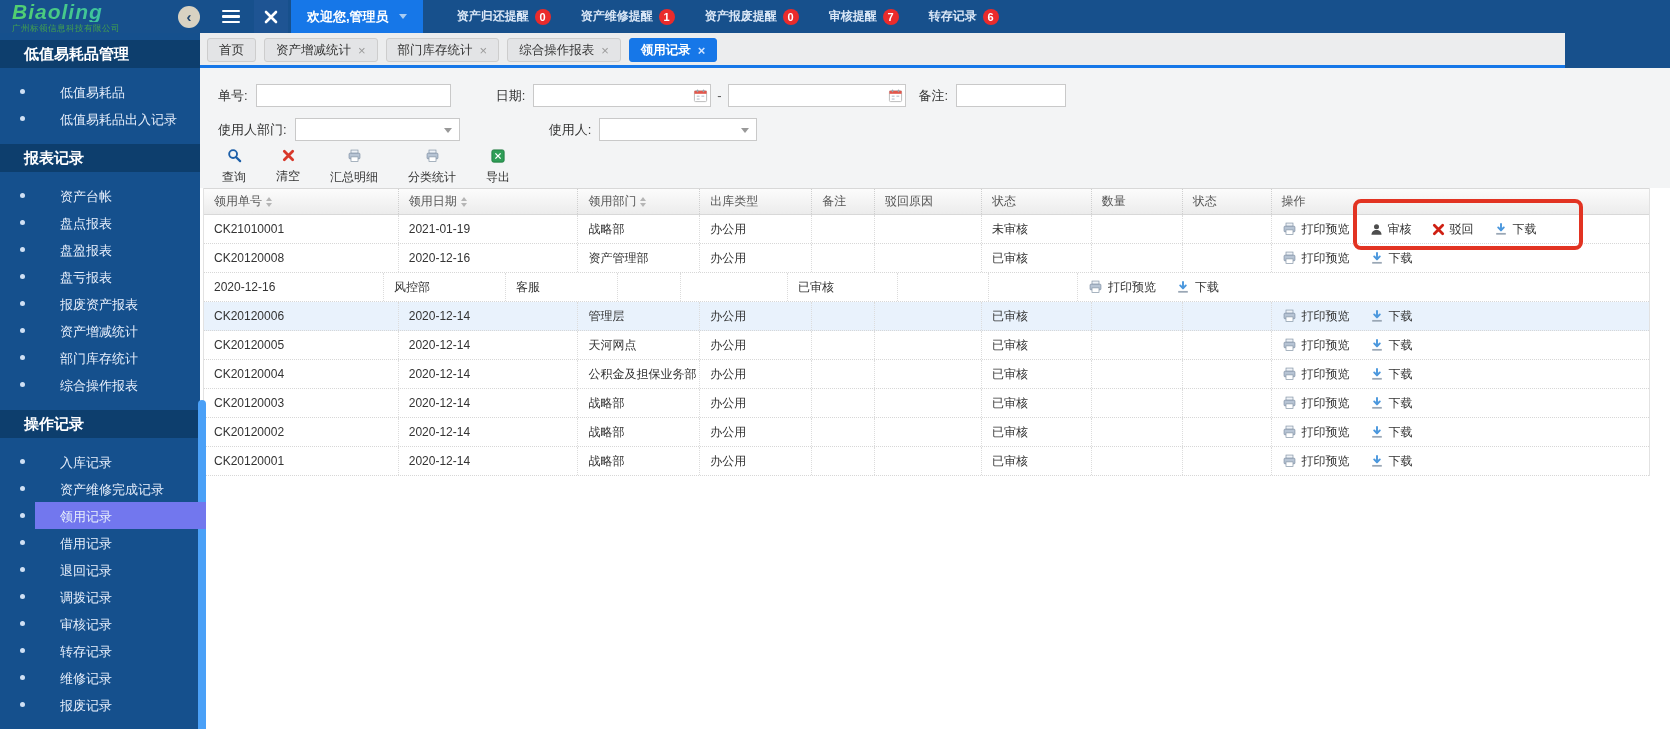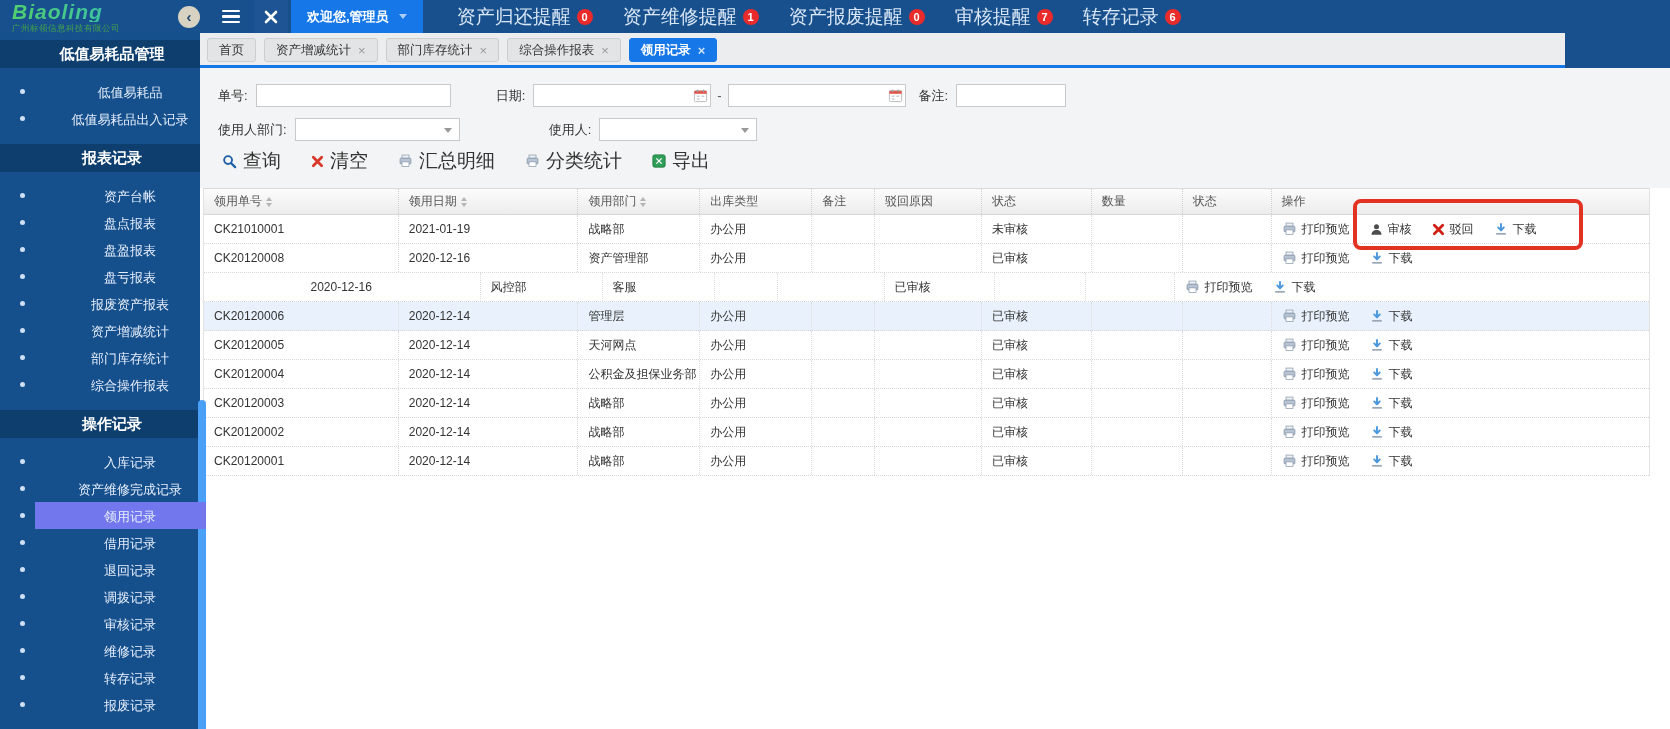--- a/index.html
+++ b/index.html
@@ -16,26 +16,26 @@
   .back-circle { width:22px; height:22px; border-radius:50%; background:#d8d2c2; color:#23486f; font-size:15px; font-weight:bold;
                  display:flex; align-items:center; justify-content:center; cursor:pointer; }
   .bars { display:flex; flex-direction:column; gap:3px; margin-left:22px; cursor:pointer; }
   .bars i { display:block; width:18px; height:2.5px; background:#fff; border-radius:1px; }
   .close-btn { width:34px; height:33px; margin-left:14px; background:#1e5493; display:flex; align-items:center; justify-content:center; cursor:pointer; }
   .welcome { height:33px; background:#1677e8; color:#fff; font-size:13px; font-weight:600; padding:0 16px;
              display:flex; align-items:center; gap:10px; margin-left:3px; cursor:pointer; }
   .wcaret { width:0; height:0; border-left:4px solid transparent; border-right:4px solid transparent; border-top:5px solid #a8ccf3; }
   .notifs { display:flex; align-items:center; gap:30px; margin-left:34px; }
   .notif { display:flex; align-items:center; gap:6px; cursor:pointer; }
-  .nlabel { color:#d9e6f6; font-size:19px; }
+  .nlabel { color:#d9e6f6; font-size:12px;font-weight:bold; }
   .badge { min-width:16px; height:16px; border-radius:8px; background:#ea2b2b; color:#fff; font-size:11px; font-weight:bold;
            display:flex; align-items:center; justify-content:center; padding:0 4px; }
 
   
-  .sidebar { position:absolute; left:0; top:33px; width:200px; height:696px; background:#15508d; padding-top:7px; overflow:visible;text-align:center; }
+  .sidebar { position:absolute; left:0; top:33px; width:200px; height:696px; background:#15508d; padding-top:7px; overflow:visible; }
   .side-header { height:28px; line-height:28px; background:#0d3e6d; color:#fff; font-size:15px; font-weight:bold; padding-left:24px; }
   .side-items { padding:10px 0 12px; }
   .side-item { position:relative; height:27px; line-height:27px; cursor:pointer; }
   .side-item .hl { position:absolute; left:35px; right:-6px; top:0; bottom:0; background:#7277ee; z-index:2; }
   .bullet { position:absolute; left:20px; top:11px; width:5px; height:5px; border-radius:50%; background:#cfe0f4; z-index:3; }
   .slabel { position:relative; z-index:3; margin-left:60px; color:#e6eefb; font-size:13px; }
   .side-thumb { position:absolute; left:198px; top:400px; width:8px; height:329px; background:#4aa0f7; border-radius:4px 4px 0 0; z-index:1; cursor:pointer; }
 
   
   .content { position:absolute; left:200px; top:33px; width:1470px; height:696px; background:#f3f4f5; }
@@ -57,31 +57,31 @@
   .w195 { width:195px; } .w178 { width:178px; padding-right:22px; } .w110 { width:110px; }
   .datewrap { position:relative; display:inline-flex; }
   .cal-icon { position:absolute; right:3px; top:4px; cursor:pointer; line-height:0; }
   .dash { margin:0 6px; color:#555; font-size:13px; }
   .ml52 { margin-left:45px; } .ml13 { margin-left:13px; } .ml63 { margin-left:89px; }
   .fselect { position:relative; height:23px; border:1px solid #c9c9c9; background:#fff; cursor:pointer; }
   .w165 { width:165px; } .w158 { width:158px; }
   .scaret { position:absolute; right:7px; top:9px; width:0; height:0; border-left:4px solid transparent; border-right:4px solid transparent; border-top:5px solid #999; }
 
   .toolbar { position:absolute; top:80px; left:22px; display:flex; align-items:center; gap:30px; }
-  .tbtn { display:flex; align-items:center; gap:6px; font-size:19px; color:#333; cursor:pointer; }
+  .tbtn { display:flex; align-items:center; gap:6px; font-size:12px; color:#333; cursor:pointer;flex-direction:column; }
   .ticon { line-height:0; }
 
   .table-zone { position:absolute; top:155px; left:0; width:1470px; bottom:0; background:#fff; }
   .table-wrap { position:absolute; left:3px; top:0; width:1447px; border-left:1px solid #e2e2e2; border-right:1px solid #e2e2e2; }
   .thead { display:flex; height:27px; background:linear-gradient(#fcfcfc,#ececec); border-top:1px solid #d8d8d8; border-bottom:1px solid #d8d8d8;text-align:center; }
   .th { display:flex; align-items:center; gap:4px; padding-left:10px; font-size:12px; color:#555; border-right:1px dotted #cfcfcf; overflow:hidden; white-space:nowrap; }
   .sort { display:inline-flex; flex-direction:column; }
   .cu { width:0; height:0; border-left:3.5px solid transparent; border-right:3.5px solid transparent; border-bottom:4px solid #b5b5b5; margin-bottom:2px; }
   .cd { width:0; height:0; border-left:3.5px solid transparent; border-right:3.5px solid transparent; border-top:4px solid #b5b5b5; }
-  .tr { display:flex; height:29px; border-bottom:1px dotted #d7d7d7; background:#fff;justify-content:center; }
+  .tr { display:flex; height:29px; border-bottom:1px dotted #d7d7d7; background:#fff; }
   .tr.hlrow { background:#e9f2fc; }
   .td { font-size:12px; color:#333; line-height:28px; padding-left:10px; border-right:1px dotted #dcdcdc; overflow:hidden; white-space:nowrap; }
   .c0{width:195px;} .c1{width:180px;} .c2{width:122px;} .c3{width:112px;} .c4{width:63px;}
   .c5{width:107px;} .c6{width:110px;} .c7{width:91px;} .c8{width:89px;} .c9{width:378px; border-right:none;}
   .actions { display:flex; align-items:center; gap:20px; }
   .action { display:flex; align-items:center; gap:5px; cursor:pointer; color:#333; font-size:12px; }
   .aicon { line-height:0; }
 
   .annotation-box { position:absolute; left:1353px; top:199px; width:230px; height:51px; border:4px solid #e23322; border-radius:8px; z-index:20; pointer-events:none; }
 </style>
@@ -153,22 +153,22 @@
       </div>
       <div class="side-header">操作记录</div>
       <div class="side-items">
         <div class="side-item"><span class="bullet"></span><span class="slabel">入库记录</span></div>
         <div class="side-item"><span class="bullet"></span><span class="slabel">资产维修完成记录</span></div>
         <div class="side-item selected"><span class="hl"></span><span class="bullet"></span><span class="slabel">领用记录</span></div>
         <div class="side-item"><span class="bullet"></span><span class="slabel">借用记录</span></div>
         <div class="side-item"><span class="bullet"></span><span class="slabel">退回记录</span></div>
         <div class="side-item"><span class="bullet"></span><span class="slabel">调拨记录</span></div>
         <div class="side-item"><span class="bullet"></span><span class="slabel">审核记录</span></div>
+        <div class="side-item"><span class="bullet"></span><span class="slabel">转存记录</span></div>
         <div class="side-item"><span class="bullet"></span><span class="slabel">维修记录</span></div>
-        <div class="side-item"><span class="bullet"></span><span class="slabel">转存记录</span></div>
         <div class="side-item"><span class="bullet"></span><span class="slabel">报废记录</span></div>
       </div>
     </aside>
   <div class="side-thumb"></div>
 
   <main class="content">
     <div class="tabstrip">
       <div class="tabs-row">
           <div class="tab">
             <span>首页</span>

